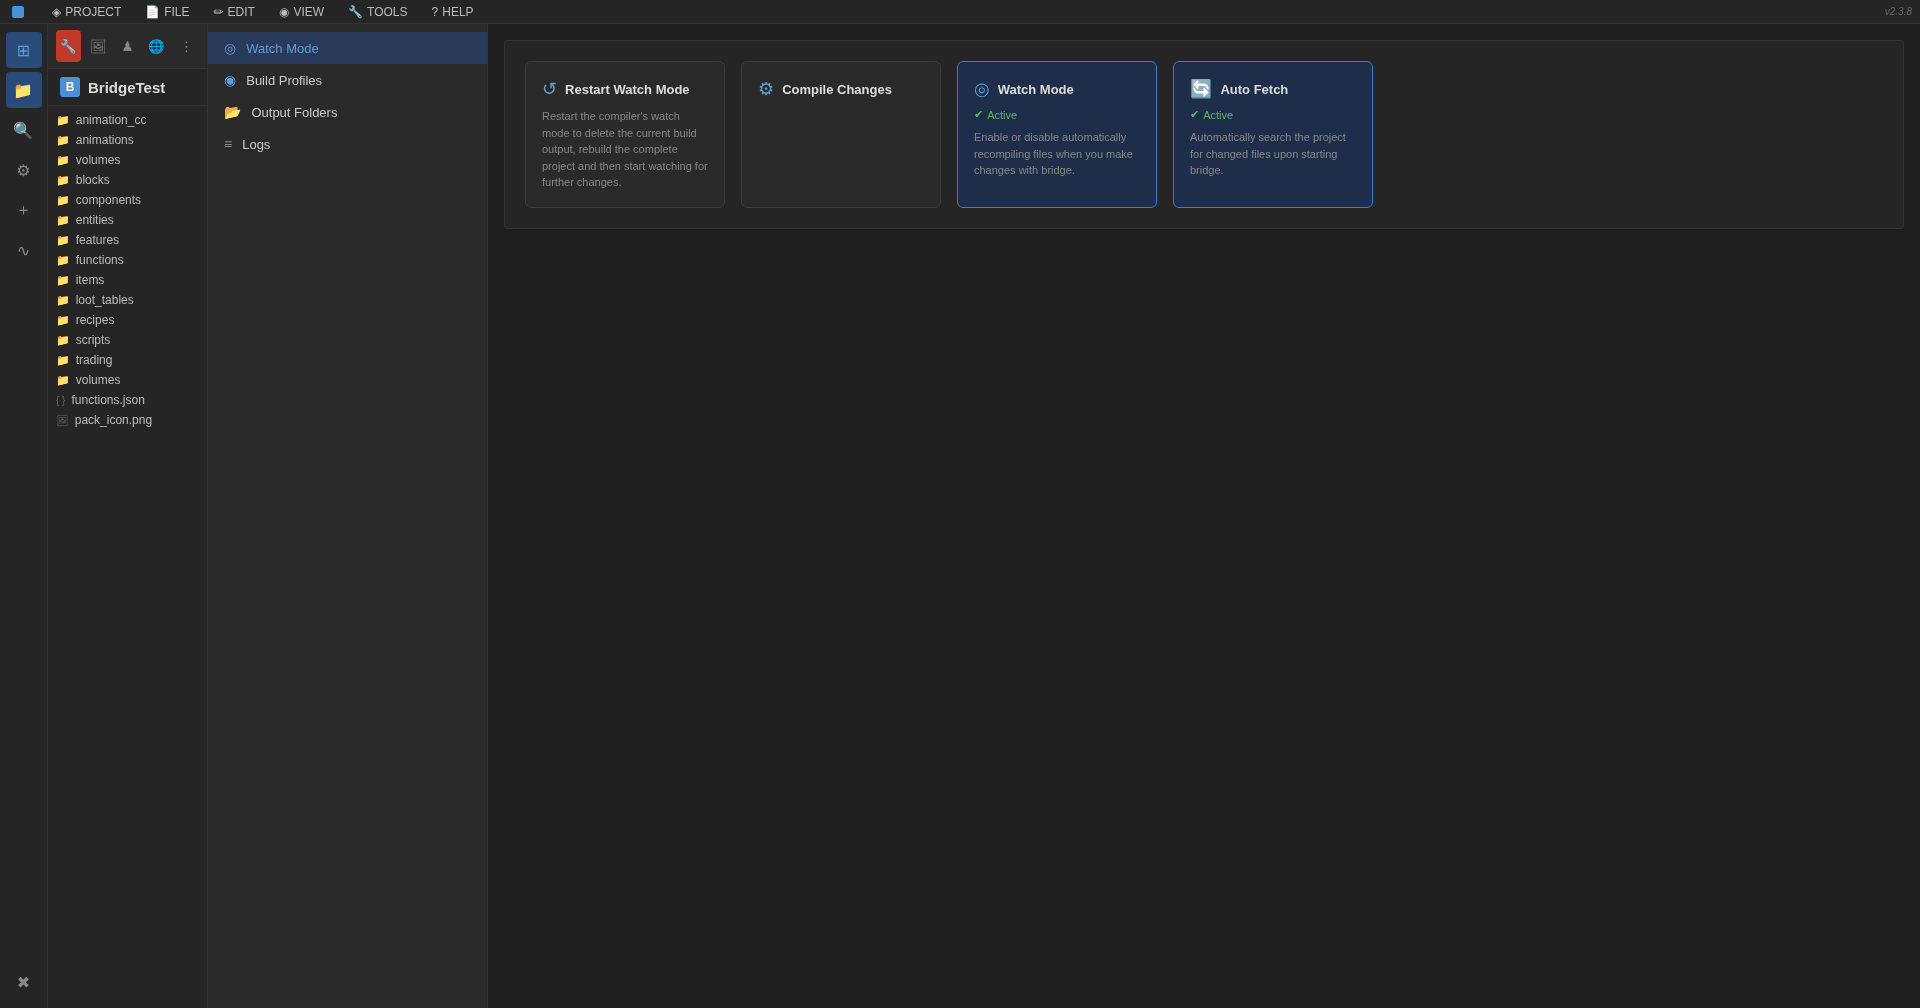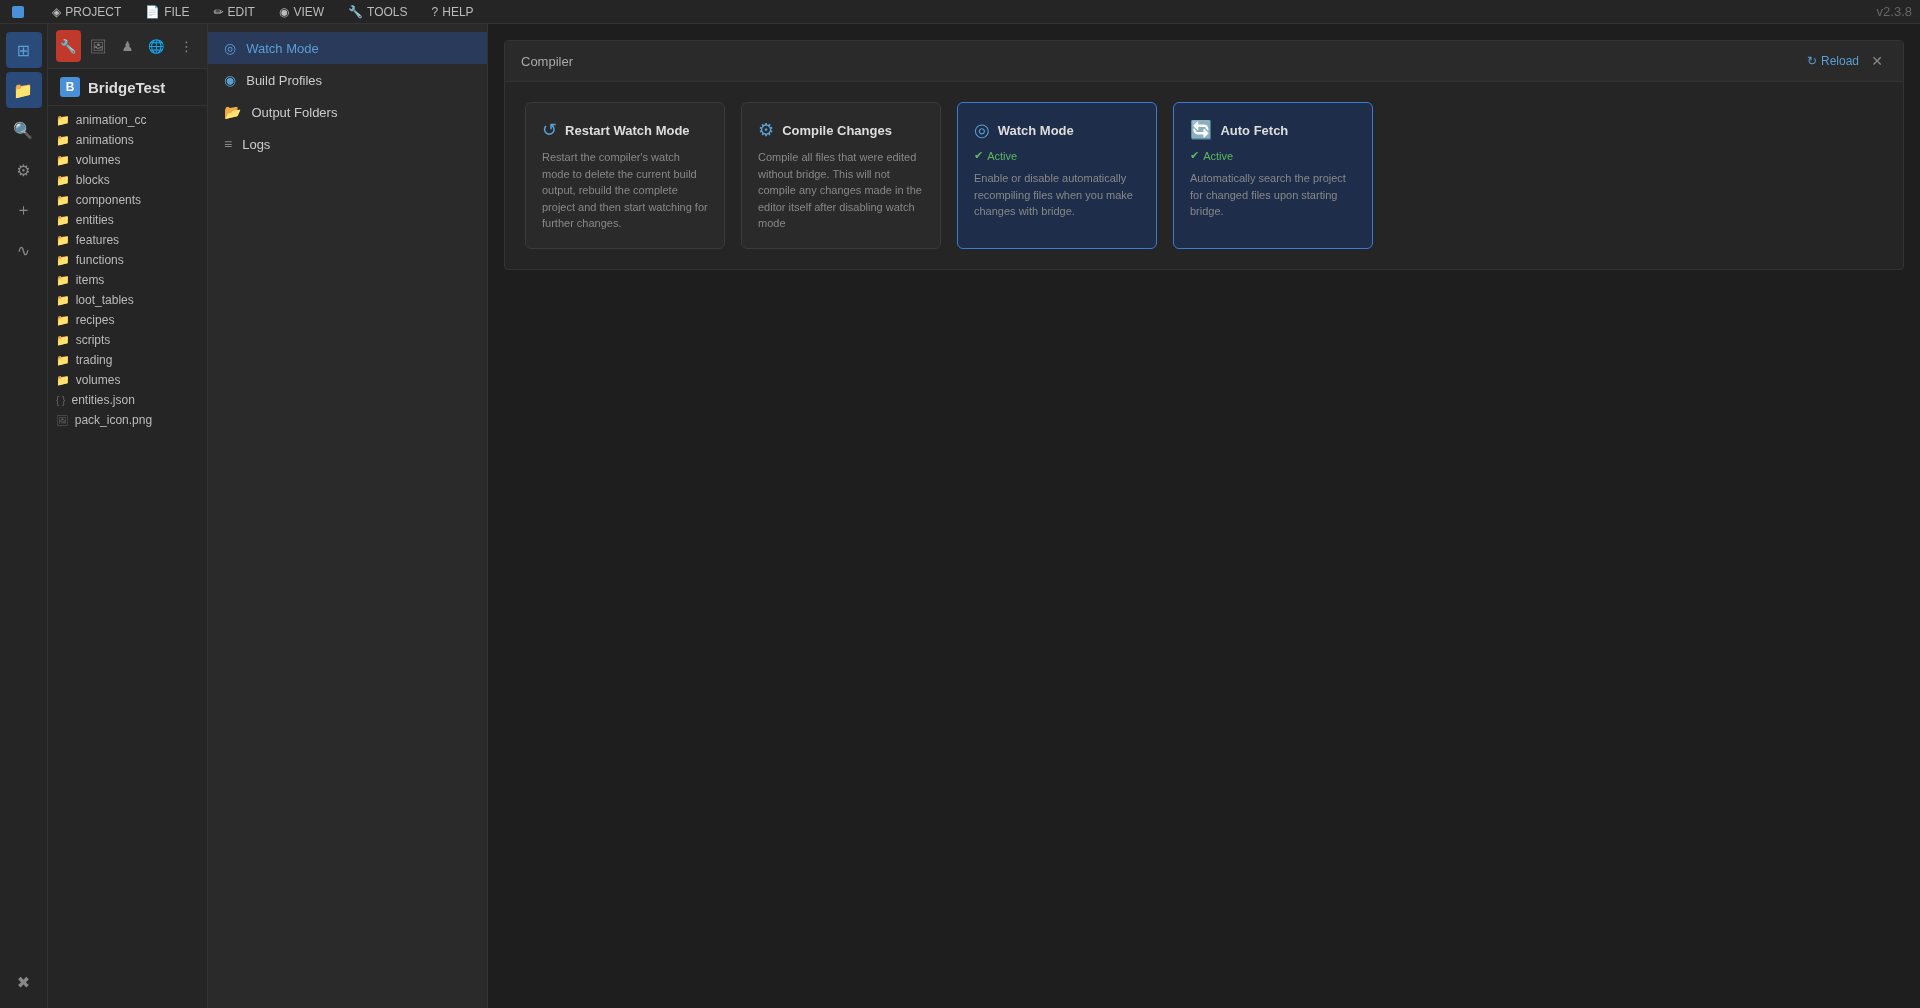--- a/index.html
+++ b/index.html
@@ -34,22 +34,23 @@
     }
     .menu-item {
       display: flex;
       align-items: center;
       gap: 4px;
       cursor: pointer;
       padding: 2px 4px;
     }
     .version {
       margin-left: auto;
-      font-size: 13px;
+      font-size: 10px;
       color: #666;
+      font-style: italic;
     }
 
     
     .app-layout {
       display: flex;
       height: calc(1008px - 24px);
     }
 
     
     .icon-bar {
@@ -393,21 +394,21 @@
       <div class="file-tree-item">
         <span class="folder-icon">📁</span>
         <span>trading</span>
       </div>
       <div class="file-tree-item">
         <span class="folder-icon">📁</span>
         <span>volumes</span>
       </div>
       <div class="file-tree-item">
         <span class="file-icon">{ }</span>
-        <span>entities.json</span>
+        <span>functions.json</span>
       </div>
       <div class="file-tree-item">
         <span class="file-icon">🖼</span>
         <span>pack_icon.png</span>
       </div>
     </div>
   </div>
 
   <div class="compiler-dropdown">
     <div class="compiler-menu-item active">
@@ -424,47 +425,36 @@
     </div>
     <div class="compiler-menu-item">
       <span class="menu-icon-logs">≡</span>
       <span>Logs</span>
     </div>
   </div>
 
   <div class="main-content">
     <div class="compiler-panel">
 
-      <div class="compiler-panel-header">
-        <span class="compiler-panel-title">Compiler</span>
-        <div class="compiler-panel-actions">
-          <button class="reload-btn">
-            <span>↻</span>
-            <span>Reload</span>
-          </button>
-          <button class="close-btn">✕</button>
-        </div>
-      </div>
 
       <div class="cards-grid">
 
         <div class="card">
           <div class="card-header">
             <span class="card-icon card-icon-refresh">↺</span>
             <span class="card-title">Restart Watch Mode</span>
           </div>
           <p class="card-desc">Restart the compiler's watch mode to delete the current build output, rebuild the complete project and then start watching for further changes.</p>
         </div>
 
         <div class="card">
           <div class="card-header">
             <span class="card-icon card-icon-gear">⚙</span>
             <span class="card-title">Compile Changes</span>
           </div>
-          <p class="card-desc">Compile all files that were edited without bridge. This will not compile any changes made in the editor itself after disabling watch mode</p>
         </div>
 
         <div class="card active-card">
           <div class="card-header">
             <span class="card-icon card-icon-eye">◎</span>
             <span class="card-title">Watch Mode</span>
           </div>
           <div class="card-status">
             <span>✔</span>
             <span>Active</span>

